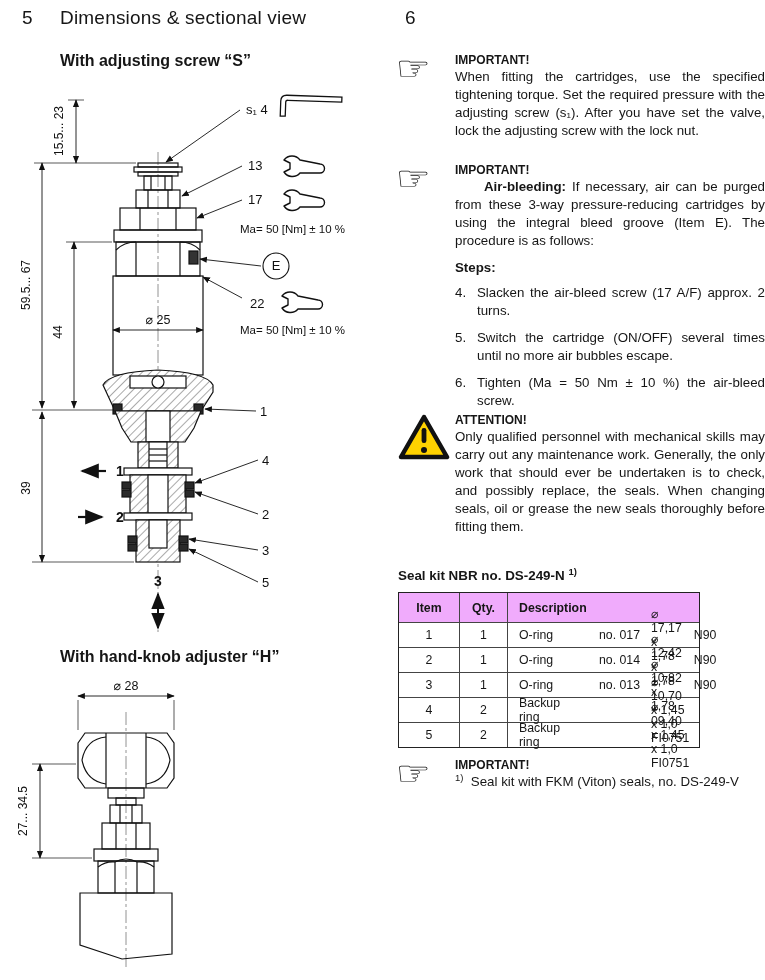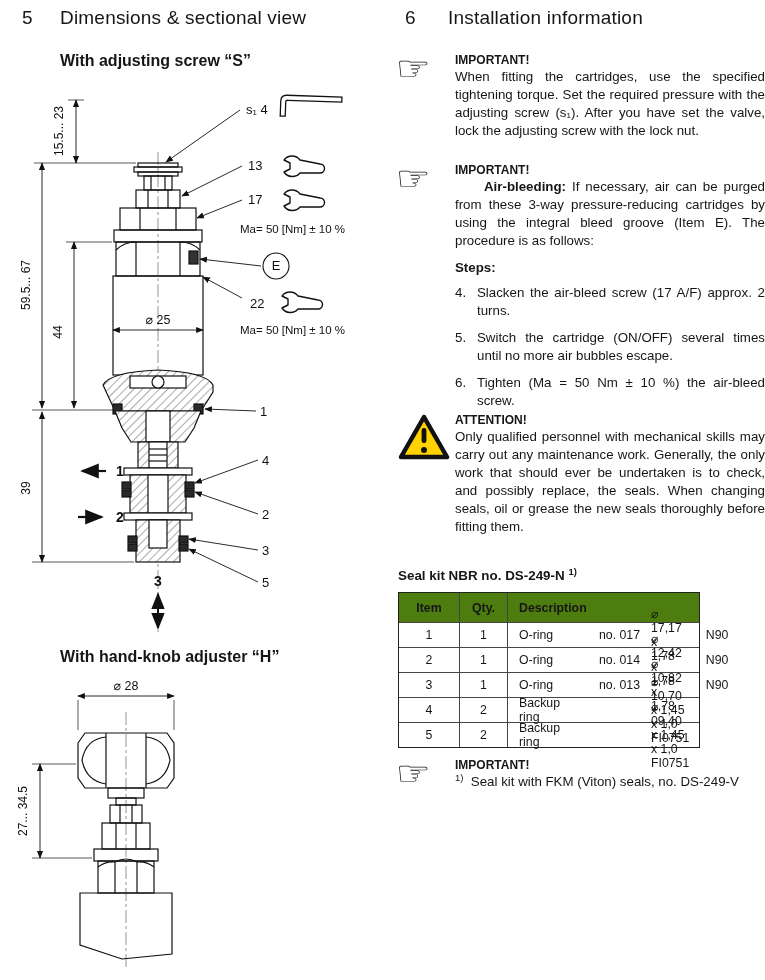--- a/index.html
+++ b/index.html
@@ -21,30 +21,30 @@
   .steps-label { font-weight:bold; font-size:13.3px; margin-top:10px; }
   .step { display:flex; font-size:13.3px; line-height:18px; margin-top:9px; }
   .step .snum { flex:0 0 22px; }
   .step .stext { flex:1; text-align:justify; }
   .bold { font-weight:bold;margin-left:29px; }
   sup { font-size:9.5px; vertical-align:super; line-height:0; }
   
   .sealkit { position:absolute; left:398px; width:302px; }
   .sealkit-title { font-size:13.4px; font-weight:bold; margin-bottom:9px; }
   .skt { border:1.4px solid #222; margin-top:0; }
-  .skt .thead { display:flex; background:#4d7c0f; height:29px; font-weight:bold; }
+  .skt .thead { display:flex; background:#f0abfc; height:29px; font-weight:bold; }
   .skt .tr { display:flex; height:24px; border-top:1px solid #444; }
   .skt .c-item { flex:0 0 60px; border-right:1px solid #444; display:flex; align-items:center; justify-content:center; }
   .skt .c-qty  { flex:0 0 47px; border-right:1px solid #444; display:flex; align-items:center; justify-content:center; }
   .skt .c-desc { flex:1; display:flex; align-items:center; padding-left:11px; }
   .skt { font-size:12.3px; }
   .d1 { display:inline-block; min-width:58px; }
   .d2 { display:inline-block; min-width:52px;margin-left:22px; }
   .d3 { display:inline-block; }
-  .d4 { display:inline-block; margin-left:24px; }
+  .d4 { display:inline-block; margin-left:12px; }
   
   svg text { font-family:"Liberation Sans", sans-serif; fill:#111; }
   .svgwrap { position:absolute; }
 </style>
 </head>
 <body>
 
 <div class="page">
 
   <div class="sec-heading" style="left:22px; top:7px;">
@@ -223,21 +223,20 @@
       <line x1="14" y1="192" x2="74" y2="192" stroke-width="0.7"></line>
       <line x1="22" y1="98" x2="22" y2="192" marker-start="url(#ah2)" marker-end="url(#ah2)"></line>
     </g>
     <text font-size="12.5" text-anchor="middle" x="108" y="24">⌀ 28</text>
     <text font-size="12" text-anchor="middle" transform="rotate(-90 9 145)" x="9" y="145">27... 34.5</text>
   </svg>
   </div>
 
   <div class="sec-heading" style="left:405px; top:7px;">
     <span class="num" style="width:43px;">6</span>
-    <span>Installation information</span>
   </div>
 
   <div class="note" style="left:398px; top:53px;">
     <div class="icon-col"><span class="hand-glyph">☞</span></div>
     <div class="txt-col">
       <div class="note-title">IMPORTANT!</div>
       <div class="note-body">When fitting the cartridges, use the specified tightening torque. Set the required pressure with the adjusting screw (s₁). After you have set the valve, lock the adjusting screw with the lock nut.</div>
     </div>
   </div>
 

